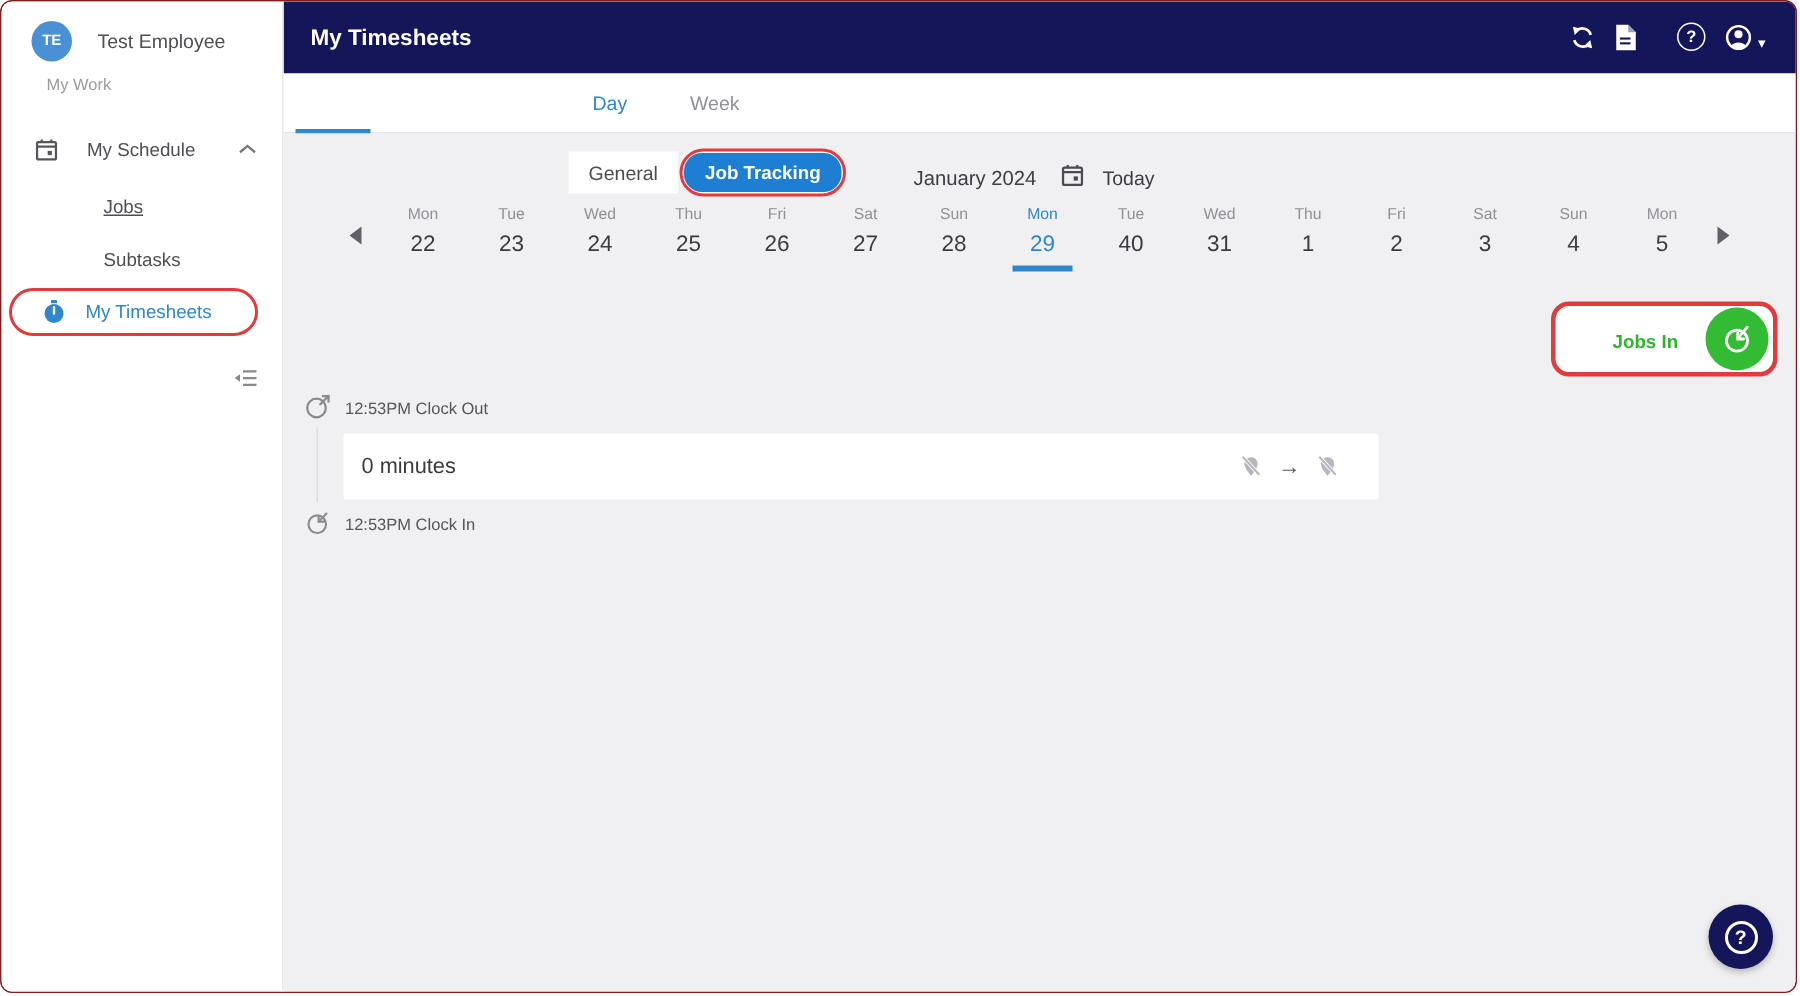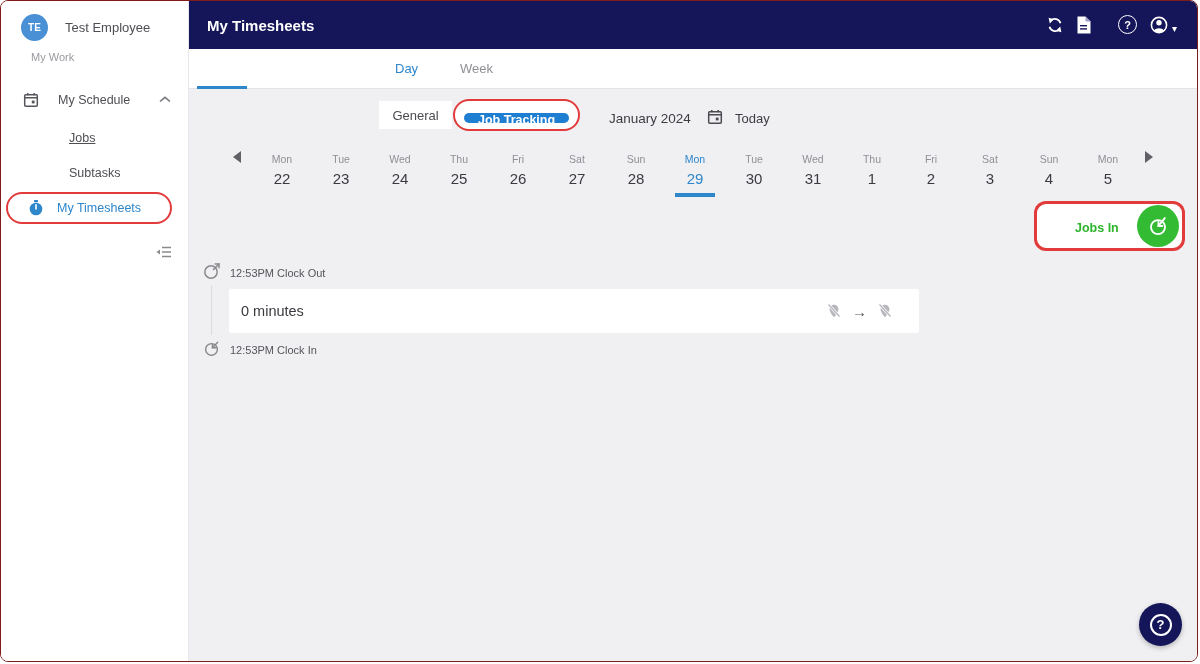--- a/index.html
+++ b/index.html
@@ -35,32 +35,32 @@
   .tab { position:absolute; top:12px; font-size:13px; cursor:pointer; }
   .tab.day { left:206px; color:#2e86cb; }
   .tab.week { left:271px; color:#8f8f95; }
   .tab-underline { position:absolute; left:8px; top:37px; width:50px; height:3px; background:#2e86cb; }
 
   
   .content { position:absolute; left:188px; top:88px; width:1010px; height:574px; background:#f0f0f3; }
 
   .btn-general { position:absolute; left:190px; top:12px; width:73px; height:28px; background:#fff; border:none; font-size:13px;
                  color:#4a4a50; font-family:inherit; cursor:pointer; }
-  .jt-outline { position:absolute; left:264px; top:10px; height:32px; border:2.5px solid #e23b3b; border-radius:16px; padding:9px; background:#fff; }
+  .jt-outline { position:absolute; left:264px; top:10px; height:32px; border:2.5px solid #e23b3b; border-radius:16px; padding:1px; background:#fff; }
   .btn-jobtracking { height:100%; background:#1e7fd2; border:none; border-radius:12px; color:#fff; font-weight:bold; font-size:12.5px;
                      padding:0 14px; font-family:inherit; cursor:pointer; }
   .month-label { position:absolute; left:420px; top:22px; font-size:13.5px; color:#3c3c42; }
   .cal-picker { position:absolute; left:518px; top:20px; width:16px; height:16px; color:#4a4a50; cursor:pointer; }
   .today-btn { position:absolute; left:546px; top:22px; font-size:13px; color:#3c3c42; cursor:pointer; }
 
   
   .carousel { position:absolute; left:0; top:48px; width:1010px; height:48px; }
   .tri-left { position:absolute; left:44px; top:14px; width:0; height:0; border-top:6px solid transparent; border-bottom:6px solid transparent; border-right:8px solid #606066; cursor:pointer; }
   .tri-right { position:absolute; left:956px; top:14px; width:0; height:0; border-top:6px solid transparent; border-bottom:6px solid transparent; border-left:8px solid #606066; cursor:pointer; }
-  .dcell { position:absolute; top:0; width:44px; text-align:center; cursor:pointer;margin-top:16px; }
+  .dcell { position:absolute; top:0; width:44px; text-align:center; cursor:pointer; }
   .dcell .dow { font-size:10.5px; color:#8f8f95; }
   .dcell .num { font-size:15px; color:#3a3a40; margin-top:5px; }
   .dcell.selected .dow, .dcell.selected .num { color:#2e86cb; }
   .dcell.selected .sel-bar { margin:6px auto 0; width:40px; height:4px; background:#2e86cb; }
 
   
   .status-card { position:absolute; left:8px; top:108px; width:992px; height:56px; background:#fff; border:1px solid #e7e7ea; border-radius:3px; }
   .status-card .big { position:absolute; left:17px; top:9px; font-size:19px; color:#2f2f34; }
   .status-card .sub { position:absolute; left:17px; top:37px; font-size:12px; color:#9b9ba0; }
   .status-card .sub .green { color:#2db52d; }
@@ -231,21 +231,21 @@
           <div class="dow">Sun</div>
           <div class="num">28</div>
         </div>
       <div class="dcell selected" style="left:484px;">
           <div class="dow">Mon</div>
           <div class="num">29</div>
           <div class="sel-bar"></div>
         </div>
       <div class="dcell" style="left:543px;">
           <div class="dow">Tue</div>
-          <div class="num">30</div>
+          <div class="num">40</div>
         </div>
       <div class="dcell" style="left:602px;">
           <div class="dow">Wed</div>
           <div class="num">31</div>
         </div>
       <div class="dcell" style="left:661px;">
           <div class="dow">Thu</div>
           <div class="num">1</div>
         </div>
       <div class="dcell" style="left:720px;">

